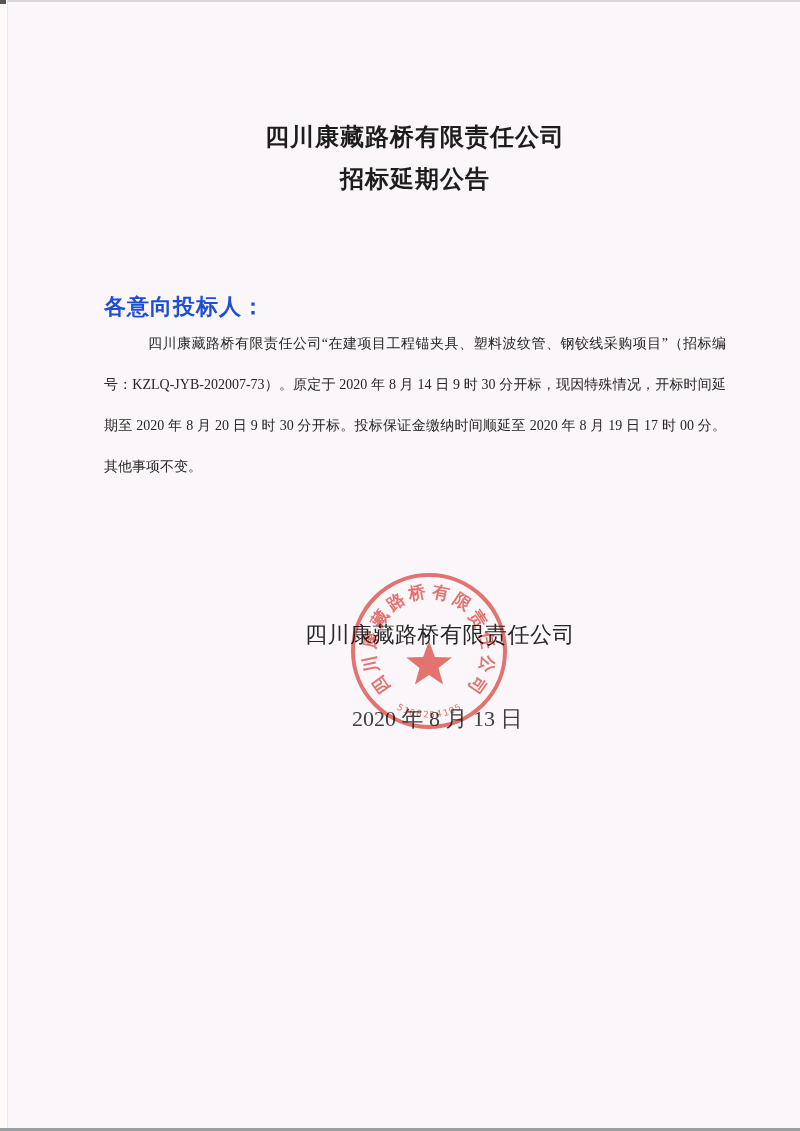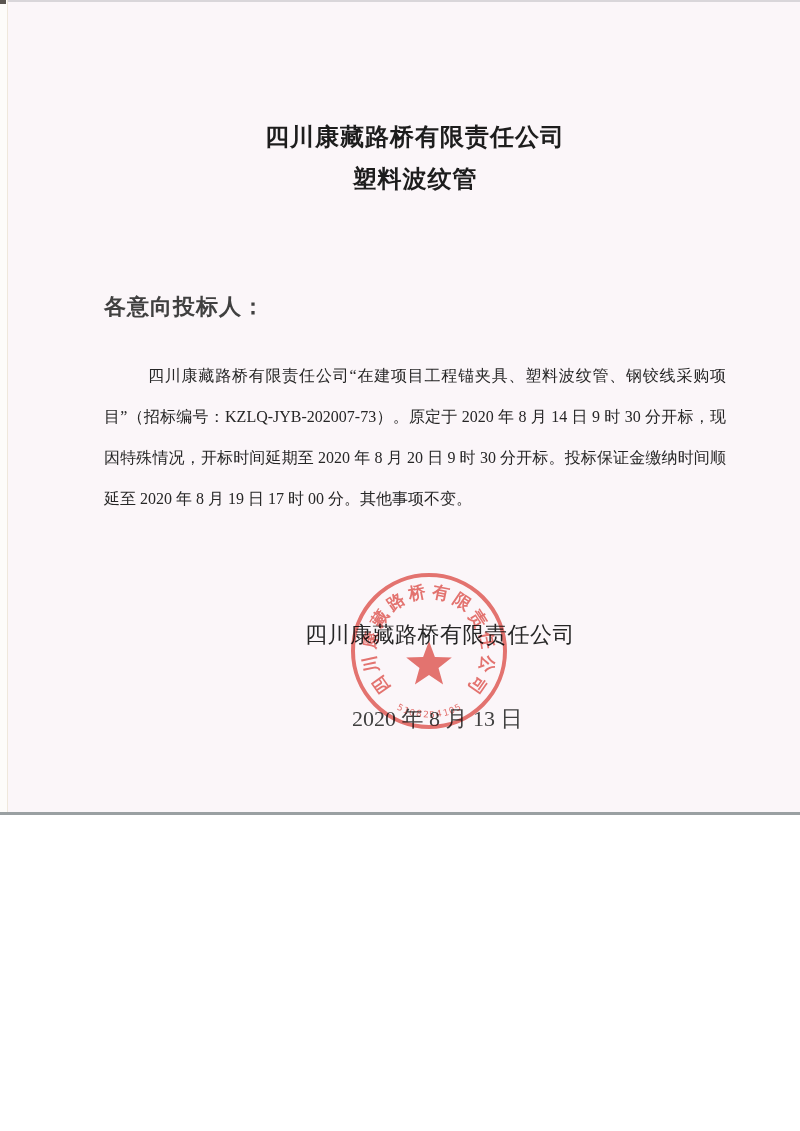--- a/index.html
+++ b/index.html
@@ -3,21 +3,21 @@
 <meta charset="utf-8">
 <style>
   html, body {
     margin: 0;
     padding: 0;
     background: #ffffff;
   }
   .page {
     position: relative;
     width: 800px;
-    height: 815px;
+    height: 1131px;
     background: #fbf6f9;
     overflow: hidden;
     font-family: "Liberation Serif", "DejaVu Serif", serif;
     color: #222222;
   }
   
   .edge-top {
     position: absolute; top: 0; left: 0; right: 0; height: 2px;
     background: #d9d6da;
   }
@@ -48,36 +48,35 @@
     color: #1d1d1d;
     letter-spacing: 1px;
   }
 
   .salutation {
     position: absolute;
     top: 292px;
     left: 104px;
     font-size: 22px;
     font-weight: bold;
-    color: #404040;
+    color: #1d4ed8;
     letter-spacing: 1px;
   }
 
   .body-paragraph {
     position: absolute;
     top: 323px;
     left: 104px;
     width: 622px;
-    font-size: 16px;
+    font-size: 14px;
     line-height: 41px;
     text-align: justify;
     text-justify: inter-ideograph;
     text-indent: 44px;
     color: #262626;
-    margin-top: 32px;
   }
 
   .signature-line {
     position: absolute;
     top: 620px;
     left: 305px;
     font-size: 22px;
     color: #262626;
     letter-spacing: 0.5px;
   }
@@ -125,21 +124,21 @@
 
 <div class="page">
 
   <div class="edge-top"></div>
   <div class="edge-left"></div>
   <div class="edge-bottom"></div>
   <div class="corner-dot"></div>
 
   <div class="title-block">
     <div>四川康藏路桥有限责任公司</div>
-    <div>塑料波纹管</div>
+    <div>招标延期公告</div>
   </div>
 
   <div class="salutation">各意向投标人：</div>
 
   <div class="body-paragraph">四川康藏路桥有限责任公司“在建项目工程锚夹具、塑料波纹管、钢铰线采购项目”（招标编号：KZLQ-JYB-202007-73）。原定于 2020 年 8 月 14 日 9 时 30 分开标，现因特殊情况，开标时间延期至 2020 年 8 月 20 日 9 时 30 分开标。投标保证金缴纳时间顺延至 2020 年 8 月 19 日 17 时 00 分。其他事项不变。</div>
 
   <div class="signature-line">四川康藏路桥有限责任公司</div>
 
   <div class="date-line">2020 年 8 月 13 日</div>
 

